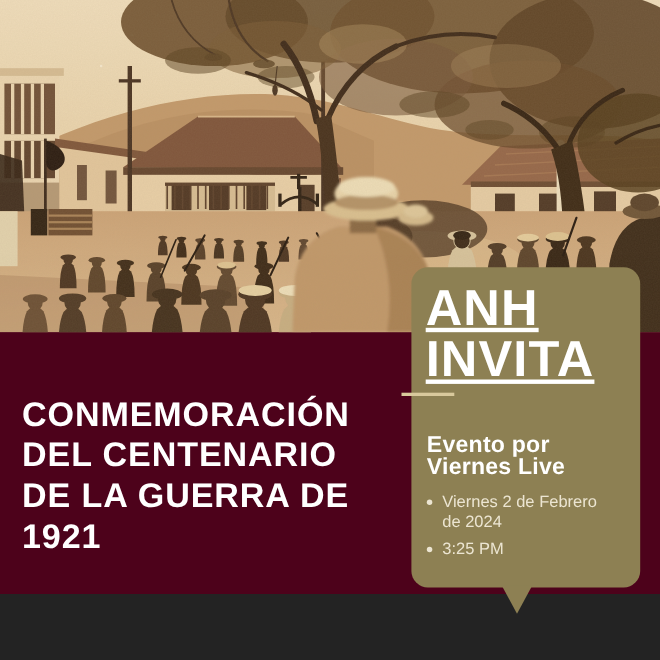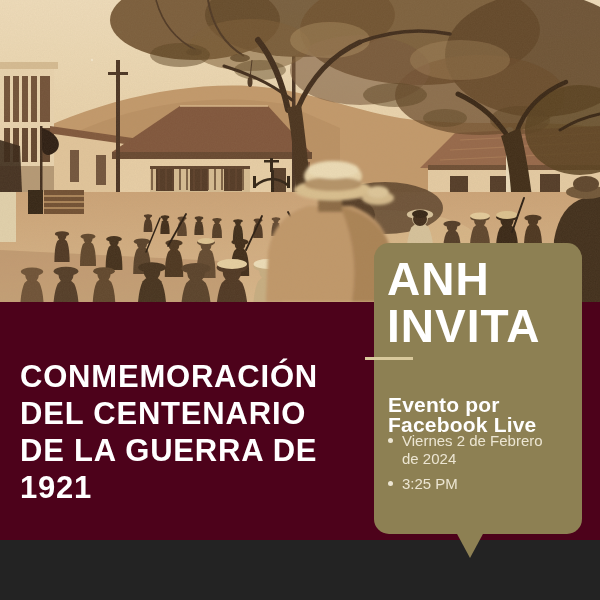--- a/index.html
+++ b/index.html
@@ -23,28 +23,29 @@
 
   
   .panel {
     position:absolute; left:374px; top:243px; width:208px; height:291px;
     background:#8d8053; border-radius:15px; z-index:3;
   }
   .panel-heading {
     position:absolute; left:13px; top:13px;
     color:#ffffff; font-size:46px; line-height:47px; font-weight:800;
     letter-spacing:1px;
+    text-decoration:underline;
   }
   .panel-sub {
     position:absolute; left:14px; top:152px;
     color:#ffffff; font-size:21px; line-height:20px; font-weight:700;
     letter-spacing:0.2px;
   }
   .panel-list {
-    position:absolute; left:14px; top:189px; width:180px;
+    position:absolute; left:14px; top:205px; width:180px;
     list-style:none; margin:0; padding:0;
   }
   .panel-list li { display:flex; gap:9px; margin-bottom:7px; }
   .dot { flex:none; width:5px; height:5px; border-radius:50%; background:#ece5d2; margin-top:6px; }
   .detail-text { color:#ece5d2; font-size:15px; line-height:18px; font-weight:400; }
 
   .divider {
     position:absolute; left:365px; top:357px; width:48px; height:3px;
     background:#d9c99c; z-index:4;
   }
@@ -282,21 +283,21 @@
 
   <div class="title pre">CONMEMORACIÓN
 DEL CENTENARIO
 DE LA GUERRA DE
 1921</div>
 
   <div class="panel">
     <div class="panel-heading pre">ANH
 INVITA</div>
     <div class="panel-sub pre">Evento por
-Facebook Live</div>
+Viernes Live</div>
     <ul class="panel-list">
       <li>
         <span class="dot"></span>
         <span class="detail-text pre">Viernes 2 de Febrero
 de 2024</span>
       </li>
       <li>
         <span class="dot"></span>
         <span class="detail-text pre">3:25 PM</span>
       </li>

